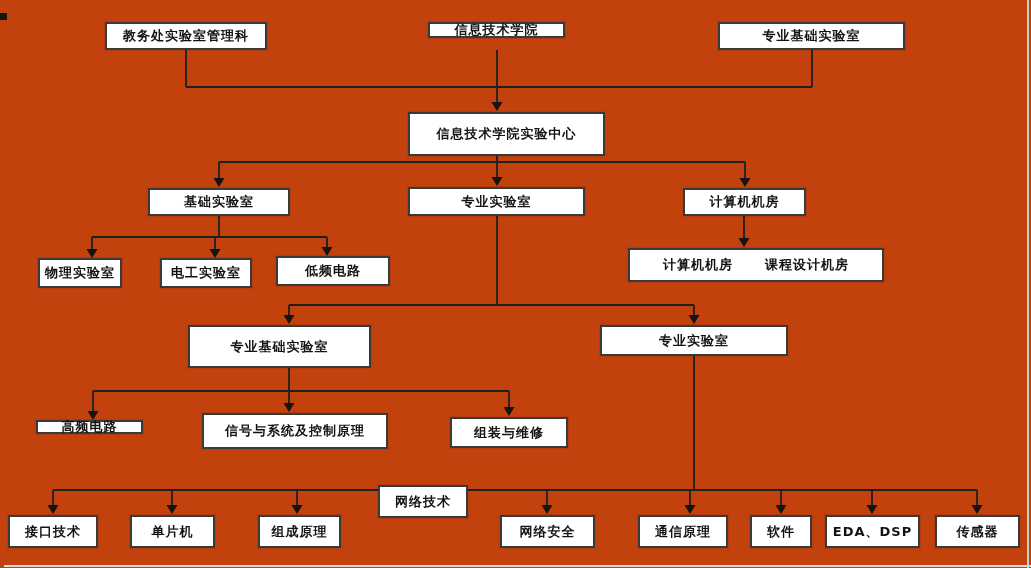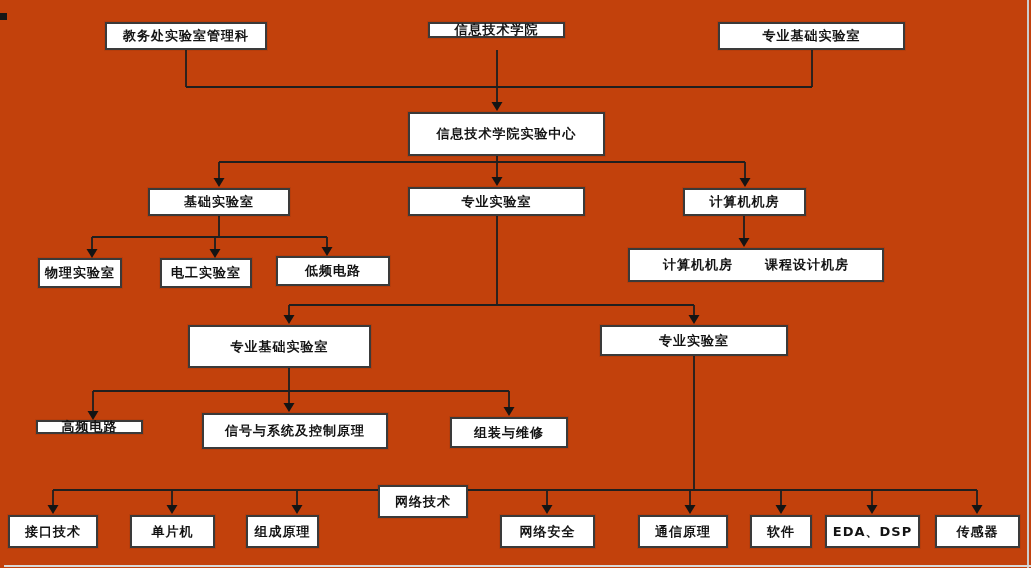--- a/index.html
+++ b/index.html
@@ -90,21 +90,21 @@
 
   <div class="node" style="left:188px;top:325px;width:183px;height:43px">专业基础实验室</div>
   <div class="node" style="left:600px;top:325px;width:188px;height:31px">专业实验室</div>
 
   <div class="node" style="left:36px;top:420px;width:107px;height:14px">高频电路</div>
   <div class="node" style="left:202px;top:413px;width:186px;height:36px">信号与系统及控制原理</div>
   <div class="node" style="left:450px;top:417px;width:118px;height:31px">组装与维修</div>
 
   <div class="node" style="left:8px;top:515px;width:90px;height:33px">接口技术</div>
   <div class="node" style="left:130px;top:515px;width:85px;height:33px">单片机</div>
-  <div class="node" style="left:246px;top:515px;width:73px;height:33px">组成原理</div>
+  <div class="node" style="left:258px;top:515px;width:83px;height:33px">组成原理</div>
   <div class="node" style="left:378px;top:485px;width:90px;height:33px">网络技术</div>
   <div class="node" style="left:500px;top:515px;width:95px;height:33px">网络安全</div>
   <div class="node" style="left:638px;top:515px;width:90px;height:33px">通信原理</div>
   <div class="node" style="left:750px;top:515px;width:62px;height:33px">软件</div>
   <div class="node" style="left:825px;top:515px;width:95px;height:33px">EDA、DSP</div>
   <div class="node" style="left:935px;top:515px;width:85px;height:33px">传感器</div>
 
   <div class="mark"></div>
   <div class="edge-right"></div>
   <div class="edge-bottom"></div>

